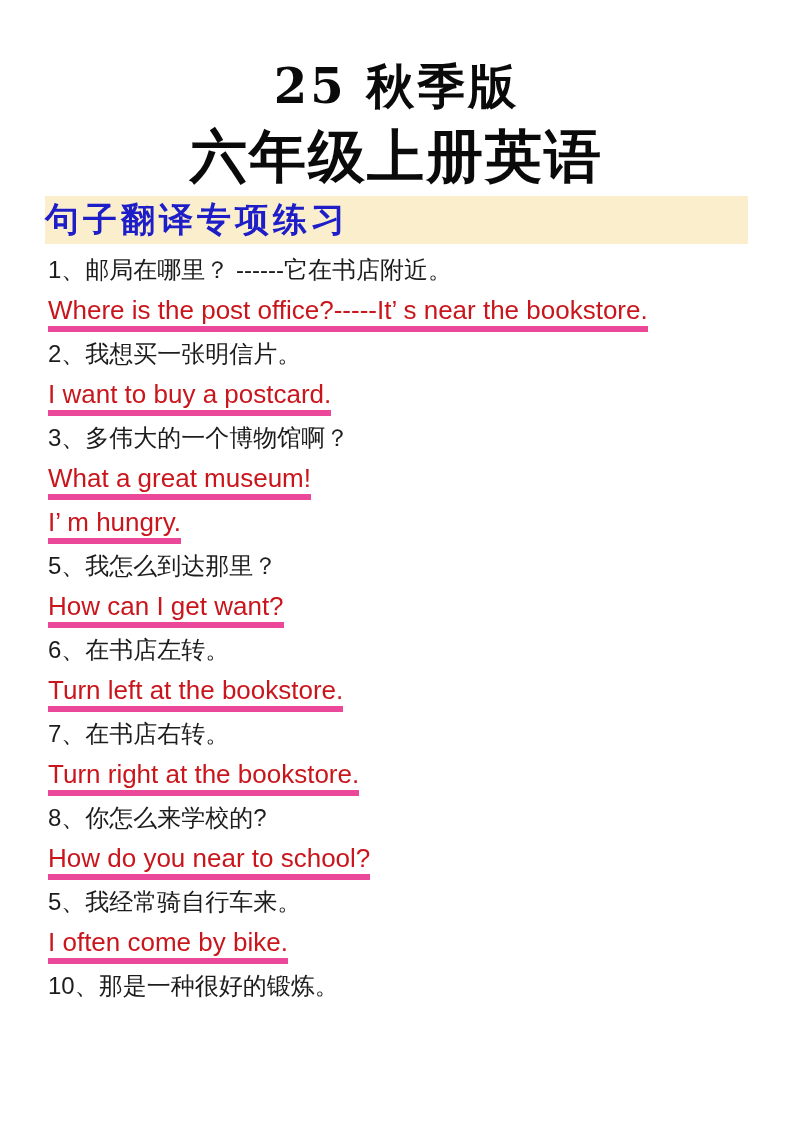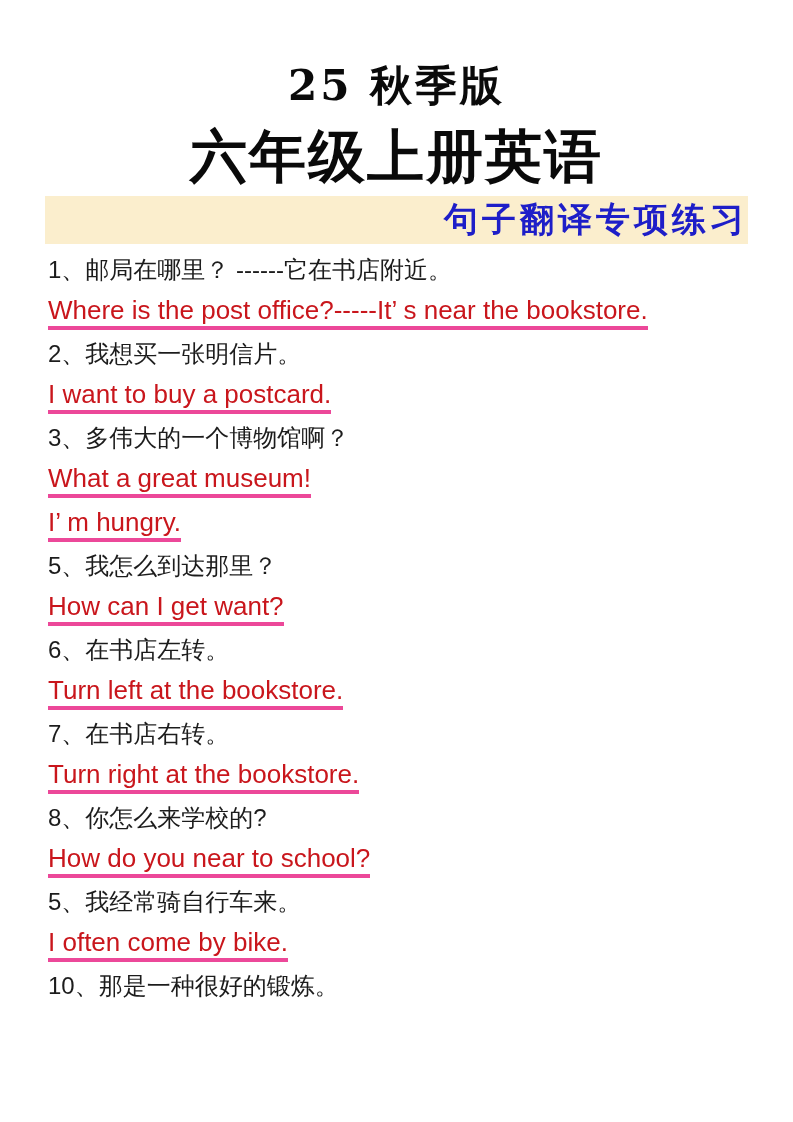--- a/index.html
+++ b/index.html
@@ -8,49 +8,49 @@
     font-family:"Liberation Sans", sans-serif;
     -webkit-font-smoothing:antialiased;
   }
   .page {
     position:relative; width:793px; height:1122px;
     background:#ffffff; overflow:hidden;
   }
   .titles { text-align:center; padding-top:52px; }
   .title1 {
     font-family:"DejaVu Serif", serif;
-    font-size:42px; font-weight:bold; color:#0a0a0a;
+    font-size:48px; font-weight:bold; color:#0a0a0a;
     line-height:68px; letter-spacing:3px;
   }
   .title2 {
     font-family:"DejaVu Serif", serif;
     font-size:57px; font-weight:bold; color:#0a0a0a;
     line-height:72px; letter-spacing:2px;
   }
   .banner {
     margin:4px 45px 0 45px;
     height:48px;
     background:#fbeecd;
-    display:flex; align-items:center; justify-content:flex-end;
+    display:flex; align-items:center; justify-content:flex-start;
   }
   .banner-text {
     font-family:"DejaVu Serif", serif;
     font-size:34px; font-weight:bold;
     color:#1e1ec8; letter-spacing:4px;
   }
   .list { margin:6px 48px 0 48px; }
   .item { }
   .cn {
     font-size:24px; color:#1c1c1c;
     line-height:40px; white-space:nowrap;
   }
   .en { line-height:40px; white-space:nowrap; }
   .en span {
     font-size:26px; color:#c9161c;
-    border-bottom:4px solid #ec4899;
+    border-bottom:6px solid #ec4899;
     padding-bottom:1px;
   }
 </style>
 </head>
 <body>
 
 <div class="page">
   <div class="titles">
     <div class="title1">25 秋季版</div>
     <div class="title2">六年级上册英语</div>

